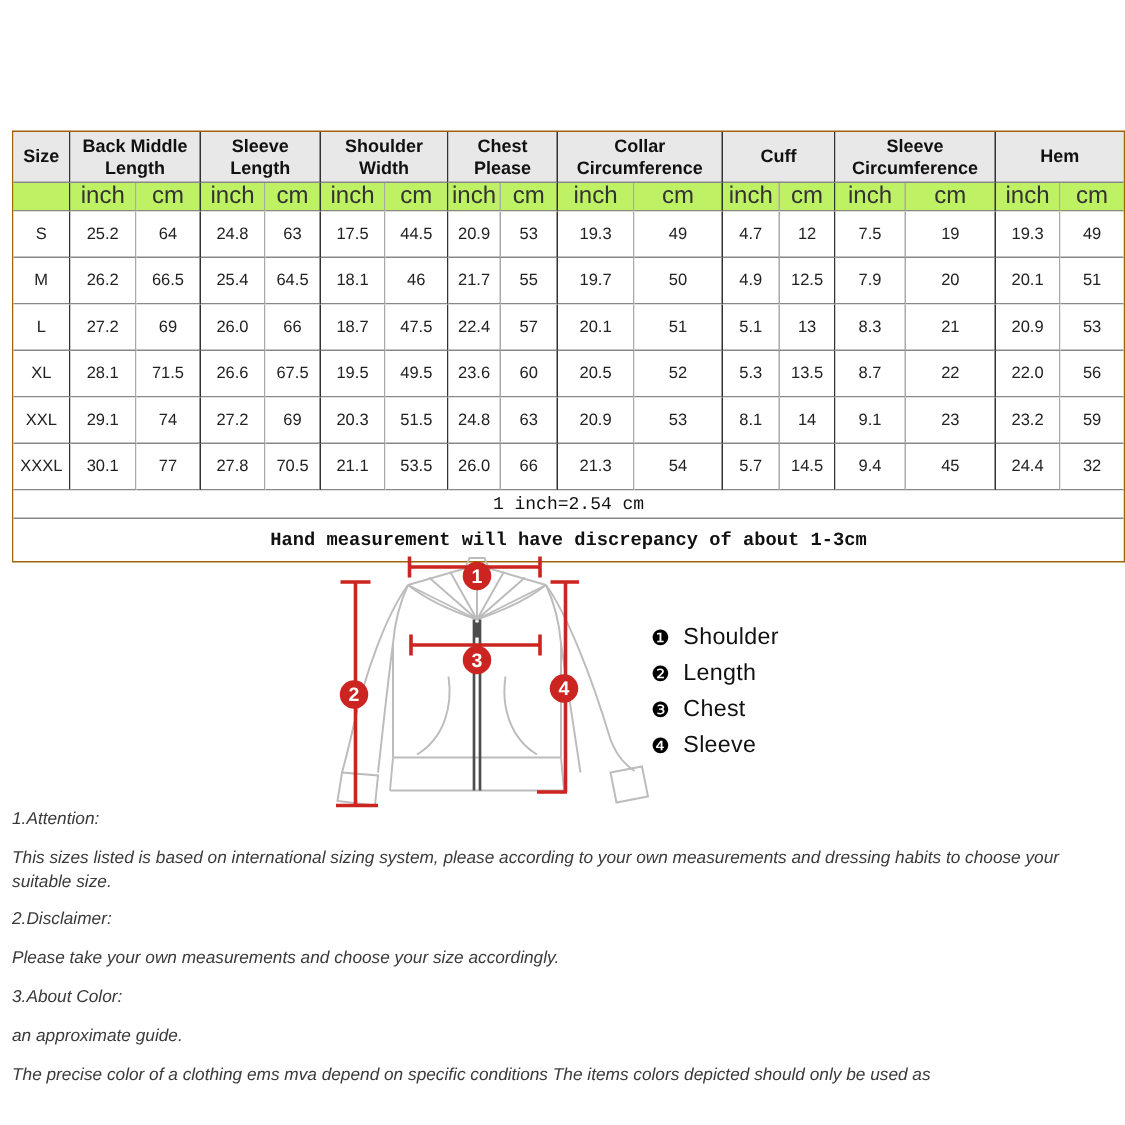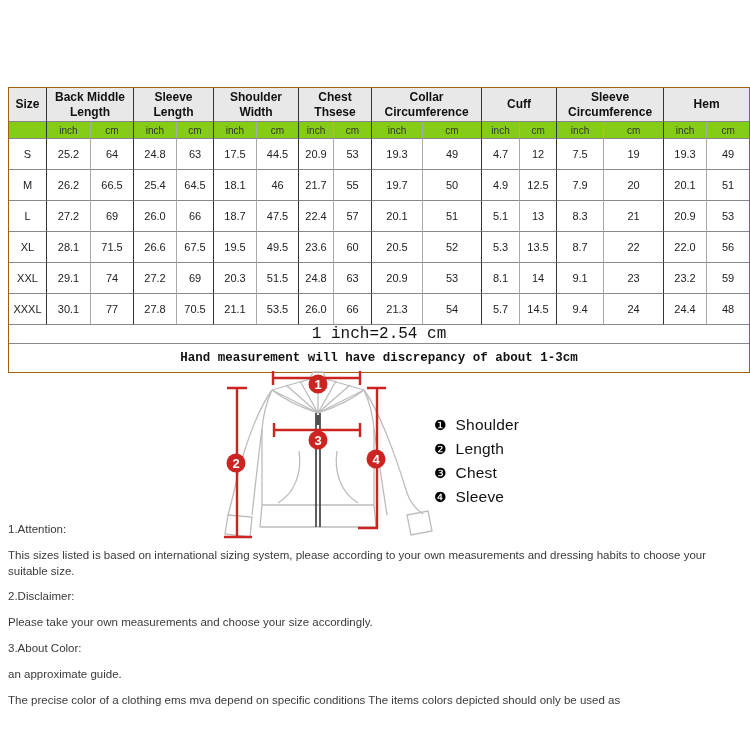--- a/index.html
+++ b/index.html
@@ -19,37 +19,37 @@
     font-size:11px;font-weight:normal;color:#222;overflow:hidden;white-space:nowrap;
   }
   .size-table tr > *:nth-child(odd){border-right-color:#333;}
   .size-table .grow > *{border-right-color:#333;}
   .size-table tr > *:last-child{border-right:none;}
   .size-table .grow th{
     height:33px;background:#e8e8e8;font-weight:bold;font-size:12px;color:#111;
     line-height:1.25;white-space:normal;
   }
   .size-table .urow th{
-    height:16px;background:#84cc16;font-size:10px;color:#333;
+    height:16px;background:#bef264;font-size:16px;color:#333;
   }
   .size-table tbody th,.size-table tbody td{height:30px;background:#fff;}
   .size-table tfoot td{
     font-family:"Liberation Mono","DejaVu Sans Mono",monospace;
     background:#fff;border-right:none;color:#111;
   }
-  .size-table .conv-row td{height:18px;font-size:16px;}
+  .size-table .conv-row td{height:18px;font-size:12px;}
   .size-table .note-row td{height:28px;font-size:12.5px;font-weight:bold;border-bottom:none;}
   
   .diagram{position:absolute;left:214px;top:367px;width:232px;height:176px;}
   .legend{position:absolute;left:434px;top:413px;}
   .legend-row{display:flex;align-items:center;height:24px;}
   .legend-bullet{font-size:14px;color:#000;line-height:1;}
   .legend-label{font-size:15.5px;color:#111;margin-left:9px;letter-spacing:.2px;}
   
-  .notes{position:absolute;left:8px;top:522px;width:736px;}
+  .notes{position:absolute;left:8px;top:539px;width:736px;font-style:italic;}
   .note{margin-bottom:10px;}
   .note-heading{font-size:11.5px;color:#3a3a3a;line-height:15px;}
   .note-line{font-size:11.5px;color:#3a3a3a;line-height:15.5px;margin-top:11px;}
 </style>
 </head>
 <body>
 
 <table class="size-table">
   <colgroup>
     <col style="width:38px">
@@ -69,21 +69,21 @@
       <col style="width:60px">
     <col style="width:43px">
       <col style="width:42px">
   </colgroup>
   <thead>
     <tr class="grow">
         <th colspan="1">Size</th>
         <th colspan="2">Back Middle Length</th>
         <th colspan="2">Sleeve Length</th>
         <th colspan="2">Shoulder Width</th>
-        <th colspan="2">Chest Thsese</th>
+        <th colspan="2">Chest Please</th>
         <th colspan="2">Collar Circumference</th>
         <th colspan="2">Cuff</th>
         <th colspan="2">Sleeve Circumference</th>
         <th colspan="2">Hem</th>
       </tr>
     <tr class="urow">
         <th></th>
         <th>inch</th>
         <th>cm</th>
         <th>inch</th>
@@ -206,23 +206,23 @@
         <td>70.5</td>
         <td>21.1</td>
         <td>53.5</td>
         <td>26.0</td>
         <td>66</td>
         <td>21.3</td>
         <td>54</td>
         <td>5.7</td>
         <td>14.5</td>
         <td>9.4</td>
-        <td>24</td>
+        <td>45</td>
         <td>24.4</td>
-        <td>48</td>
+        <td>32</td>
       </tr>
     </tbody>
   <tfoot>
     <tr class="conv-row">
       <td colspan="17">1 inch=2.54 cm</td>
     </tr>
     <tr class="note-row">
       <td colspan="17">Hand measurement will have discrepancy of about 1-3cm</td>
     </tr>
   </tfoot>

